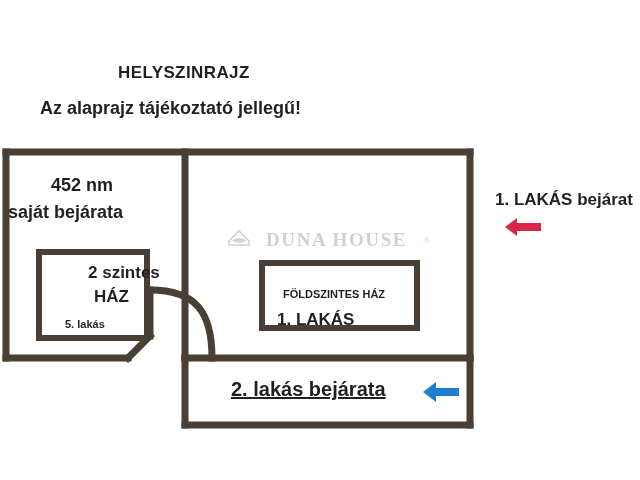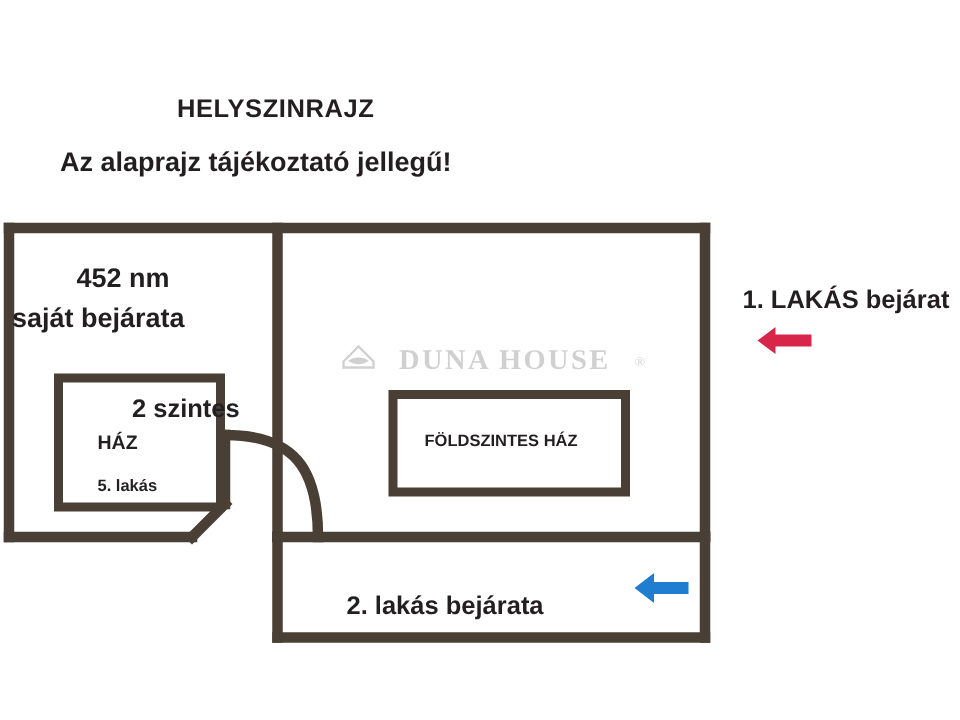--- a/index.html
+++ b/index.html
@@ -65,38 +65,39 @@
   #label-431 {
     left: 207px; top: 197px;
     font-size: 18px;
   }
   #label-2szintes-line1 {
     left: 55px; top: 263px;
     font-size: 17px;
     margin-left: 33px;
   }
   #label-2szintes-line2 {
-    left: 65px; top: 287px;
-    font-size: 13px;
+    left: 94px; top: 287px;
+    font-size: 17px;
   }
   #label-2lakas-small {
     left: 65px; top: 318px;
     font-size: 11px;
   }
   #label-foldszintes {
     left: 283px; top: 288px;
     font-size: 11px;
   }
   #label-1lakas {
     left: 277px; top: 310px;
     font-size: 17px;
   }
   #label-2lakas-bejarata {
-    left: 231px; top: 394px;
-    font-size: 17px;
+    left: 231px; top: 378px;
+    font-size: 20px;
+    text-decoration: underline;
   }
   #label-1lakas-bejarat {
     left: 495px; top: 190px;
     font-size: 17px;
   }
 
   
   #watermark {
     position: absolute;
     left: 228px;
@@ -168,20 +169,21 @@
 
   <div class="plan-label" id="label-616-line1">452 nm</div>
   <div class="plan-label" id="label-616-line2">saját bejárata</div>
 
 
   <div class="plan-label" id="label-2szintes-line1">2 szintes</div>
   <div class="plan-label" id="label-2szintes-line2">HÁZ</div>
   <div class="plan-label" id="label-2lakas-small">5. lakás</div>
 
   <div class="plan-label" id="label-foldszintes">FÖLDSZINTES HÁZ</div>
+  <div class="plan-label" id="label-1lakas">1. LAKÁS</div>
 
   <div class="plan-label" id="label-2lakas-bejarata">2. lakás bejárata</div>
   <div class="plan-label" id="label-1lakas-bejarat">1. LAKÁS bejárat</div>
 
   <div id="watermark">
     <span>
       <svg width="22" height="20" viewBox="0 0 22 20" xmlns="http://www.w3.org/2000/svg">
         <path d="M1 13 L11 3 L21 13 L21 17 L1 17 Z" fill="none" stroke="#8c8c8c" stroke-width="1.6"></path>
         <path d="M4 12.5 C8 9.5 14 9.5 18 12.5 C14 15.5 8 15.5 4 12.5 Z" fill="#8c8c8c"></path>
       </svg>

